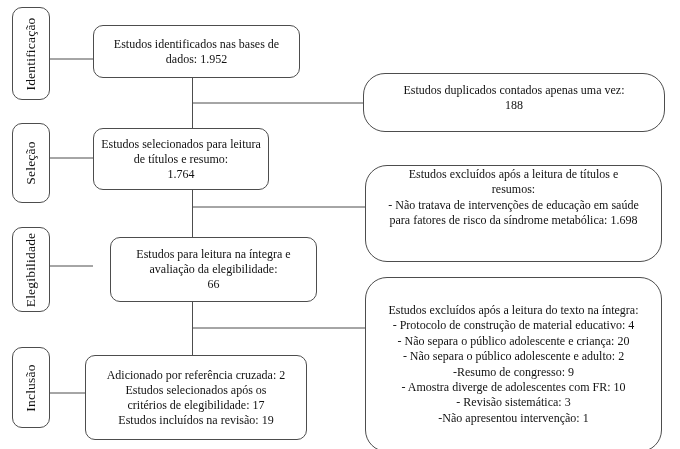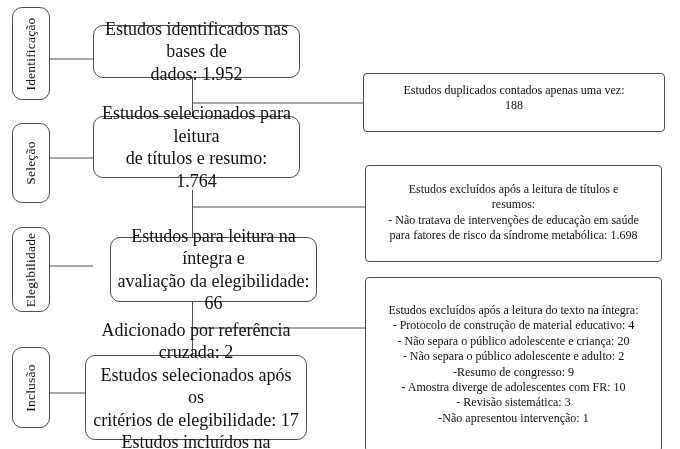--- a/index.html
+++ b/index.html
@@ -11,37 +11,37 @@
   #lines{position:absolute;left:0;top:0;width:680px;height:449px;}
   .box{
     position:absolute;box-sizing:border-box;background:#ffffff;
     border:1px solid #4d4d4d;display:flex;align-items:center;justify-content:center;
     text-align:center;
   }
   .stage{border-radius:10px;width:38px;}
   .stage .vtxt{
     transform:rotate(-90deg);white-space:nowrap;font-size:13.5px;letter-spacing:.2px;
   }
-  .main{border-radius:10px;font-size:18px;line-height:1.25;}
-  .side{border-radius:4px;font-size:12px;line-height:1.28;}
+  .main{border-radius:10px;font-size:12px;line-height:1.25;}
+  .side{border-radius:22px;font-size:12px;line-height:1.28;}
   .txt{white-space:pre-line;width:100%;padding:0 5px;box-sizing:border-box;}
   .top-align{align-items:flex-start;}
   
   #stage-identificacao{left:12px;top:7px;height:93px;}
   #stage-selecao{left:12px;top:123px;height:80px;}
   #stage-elegibilidade{left:12px;top:227px;height:85px;}
   #stage-inclusao{left:12px;top:347px;height:81px;}
   
   #flow-identified{left:93px;top:25px;width:207px;height:53px;}
-  #flow-screened{left:93px;top:116px;width:207px;height:62px;}
+  #flow-screened{left:93px;top:128px;width:176px;height:62px;}
   #flow-eligibility{left:93px;top:237px;width:207px;height:65px;margin-left:17px;}
   #flow-included{left:85px;top:355px;width:222px;height:85px;font-family:Liberation Serif, serif;}
   
   #side-duplicates{left:363px;top:73px;width:302px;height:59px;padding-top:9px;}
-  #side-title-excluded{left:365px;top:165px;width:297px;height:97px;padding-top:16px;}
+  #side-title-excluded{left:365px;top:165px;width:297px;height:97px;padding-top:1px;}
   #side-fulltext-excluded{left:365px;top:277px;width:297px;height:175px;}
 </style>
 </head>
 <body>
 
 <div id="canvas">
 
   <svg id="lines" viewBox="0 0 680 449" xmlns="http://www.w3.org/2000/svg">
     <g stroke="#4d4d4d" stroke-width="1" fill="none">
 

